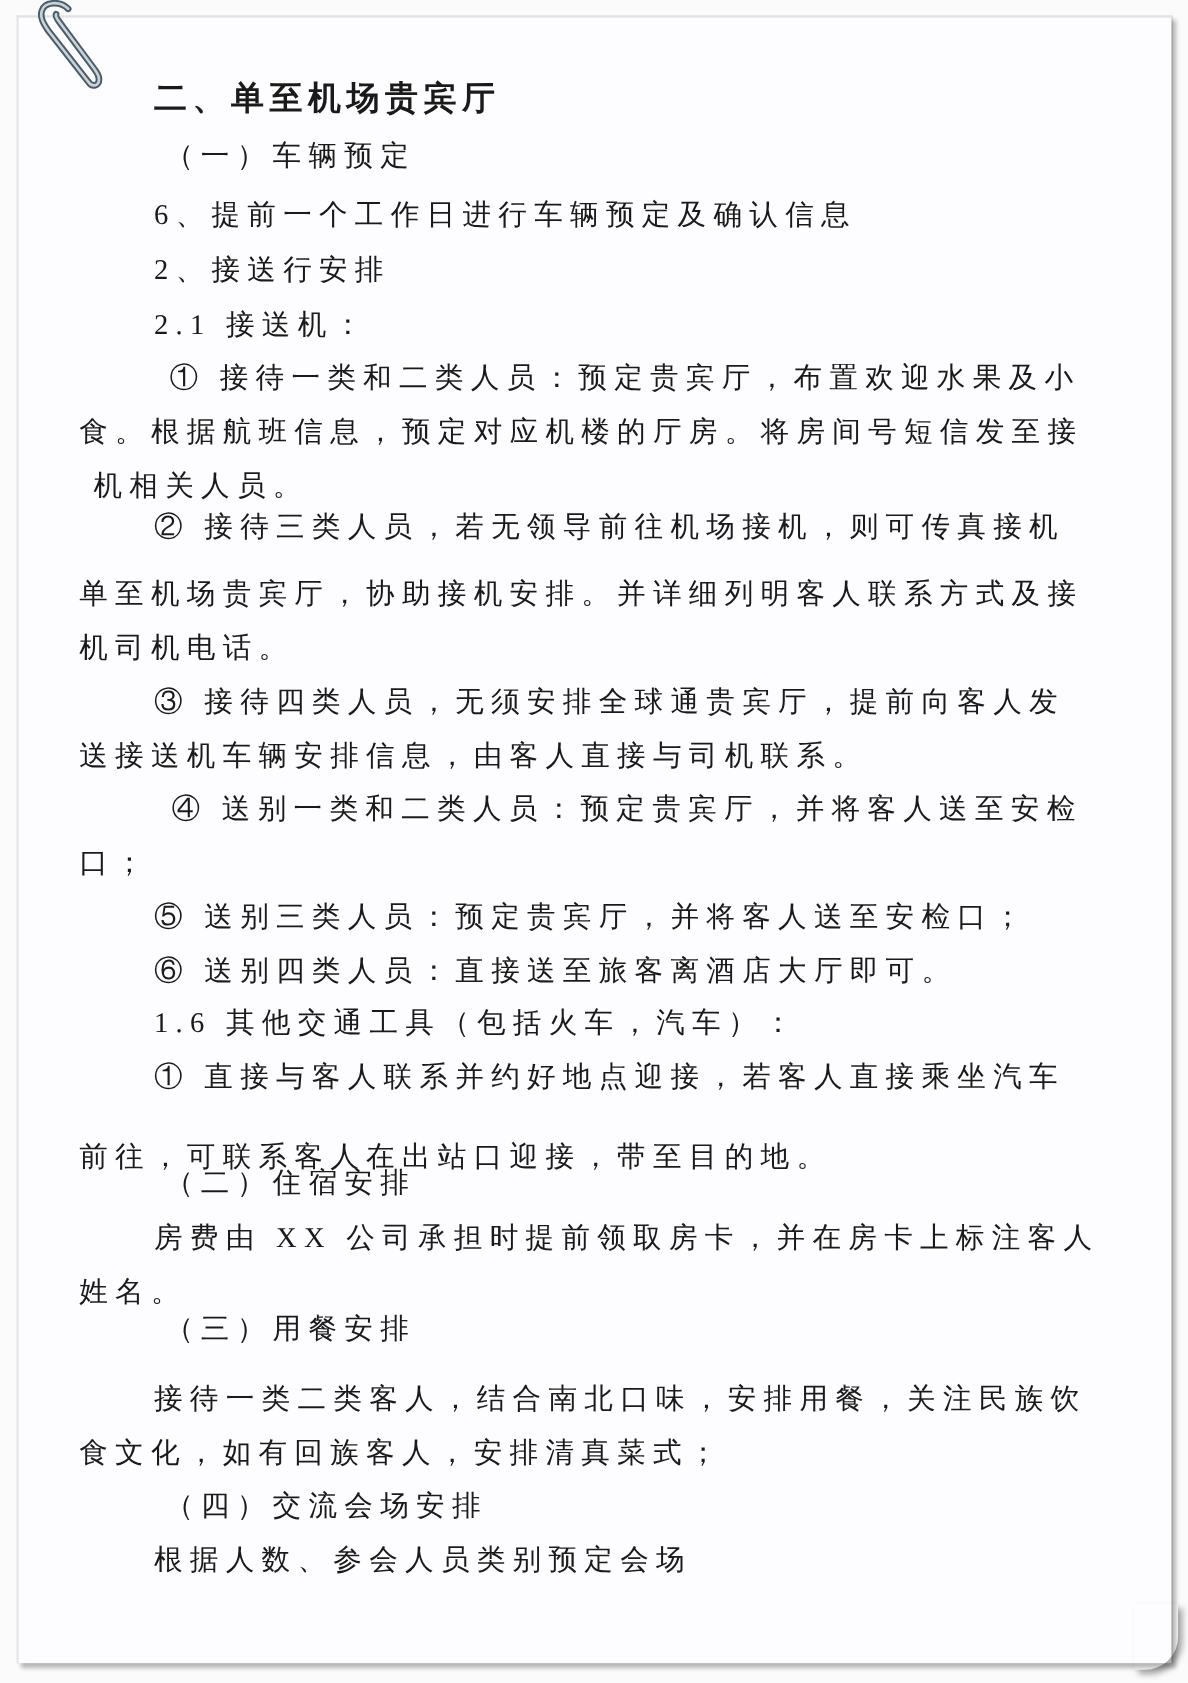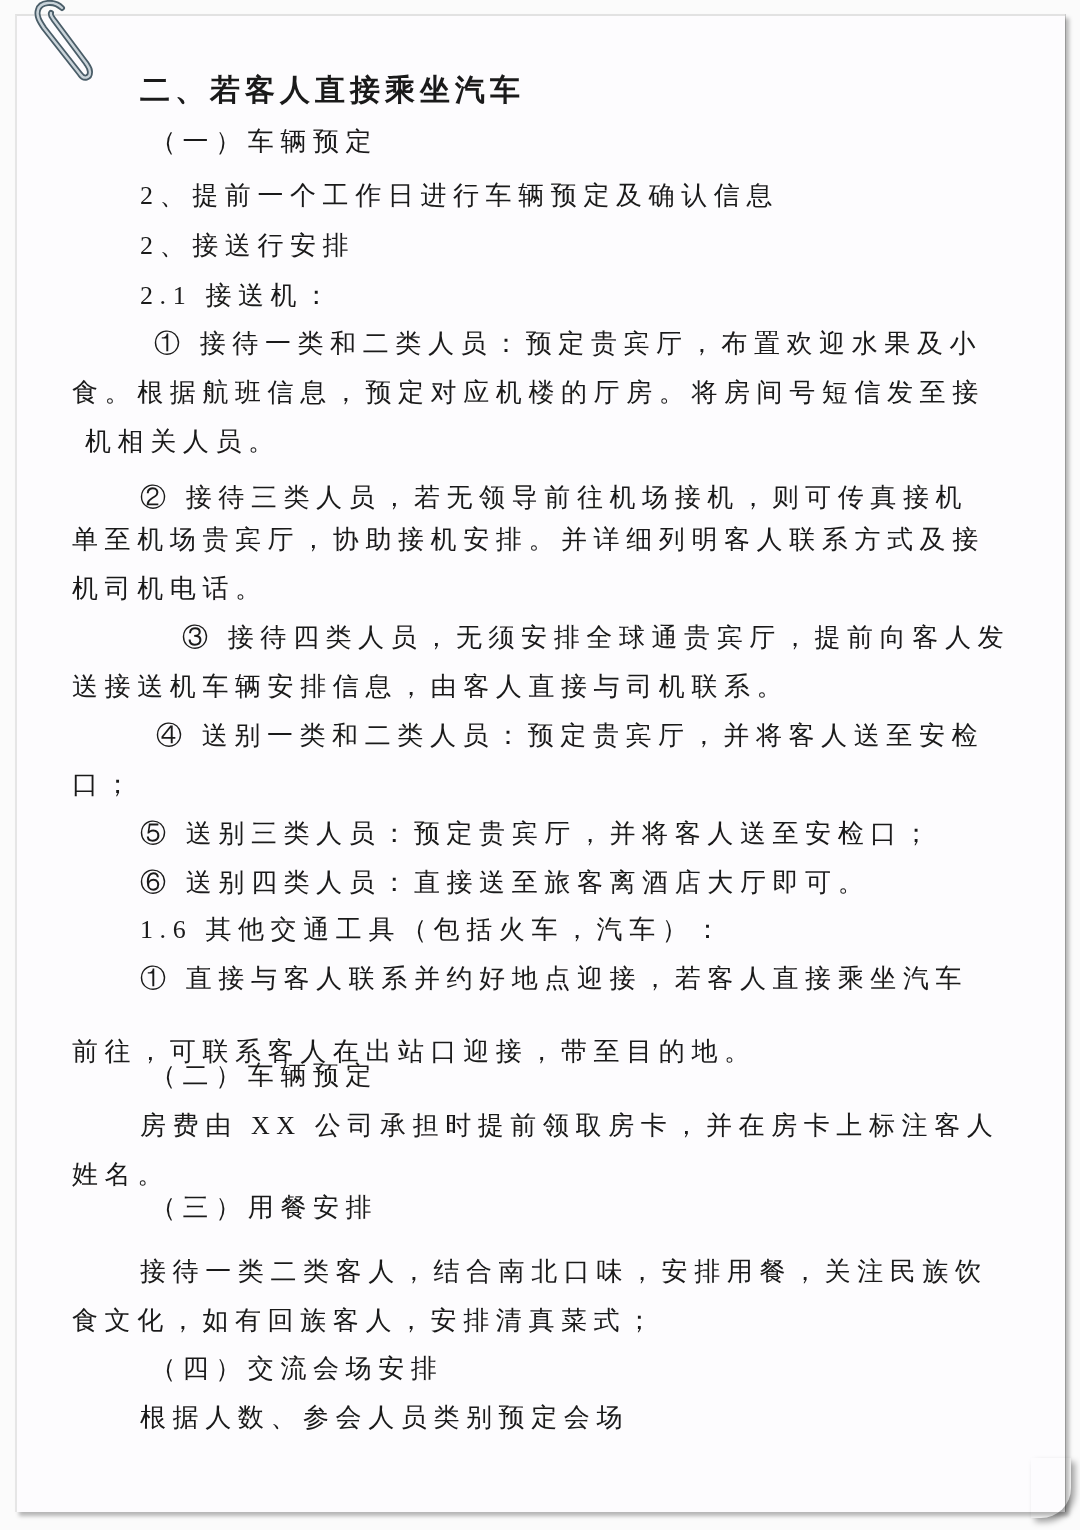--- a/index.html
+++ b/index.html
@@ -70,49 +70,49 @@
 <body>
 
 <div class="page"></div>
 
 <svg class="paperclip" viewBox="0 0 70 84">
   <path d="M38 8 C30 0, 16 2, 14 10 C12 16, 16 22, 20 28 L56 74 C60 80, 66 78, 66 72 C66 68, 64 66, 62 63 L30 20 C28 17, 26 15, 27 13" fill="none" stroke="#4a5d68" stroke-width="6" stroke-linecap="round"></path>
   <path d="M38 8 C30 0, 16 2, 14 10 C12 16, 16 22, 20 28 L56 74 C60 80, 66 78, 66 72 C66 68, 64 66, 62 63 L30 20 C28 17, 26 15, 27 13" fill="none" stroke="#c9d3d9" stroke-width="2.4" stroke-linecap="round"></path>
 </svg>
 
 <div class="content">
-  <div class="line title" style="left:140px; top:72px;">二、若客人直接乘坐汽车</div>
+  <div class="line title" style="left:140px; top:72px;">二、单至机场贵宾厅</div>
 
   <div class="line" style="left:150px; top:124px;">（一）车辆预定</div>
-  <div class="line" style="left:140px; top:178px;">2、提前一个工作日进行车辆预定及确认信息</div>
+  <div class="line" style="left:140px; top:178px;">6、提前一个工作日进行车辆预定及确认信息</div>
   <div class="line" style="left:140px; top:228px;">2、接送行安排</div>
   <div class="line" style="left:140px; top:278px;">2.1 接送机：</div>
 
   <div class="line" style="left:140px; top:326px;margin-left:14px;">① 接待一类和二类人员：预定贵宾厅，布置欢迎水果及小</div>
   <div class="line" style="left:72px; top:375px;">食。根据航班信息，预定对应机楼的厅房。将房间号短信发至接</div>
   <div class="line" style="left:72px; top:424px;margin-left:13px;">机相关人员。</div>
 
-  <div class="line" style="left:140px; top:480px;text-align:center;">② 接待三类人员，若无领导前往机场接机，则可传真接机</div>
+  <div class="line" style="left:140px; top:461px;text-align:center;">② 接待三类人员，若无领导前往机场接机，则可传真接机</div>
   <div class="line" style="left:72px; top:522px;">单至机场贵宾厅，协助接机安排。并详细列明客人联系方式及接</div>
   <div class="line" style="left:72px; top:571px;text-align:right;">机司机电话。</div>
 
-  <div class="line" style="left:140px; top:620px;margin-left:42px;">③ 接待四类人员，无须安排全球通贵宾厅，提前向客人发</div>
+  <div class="line" style="left:140px; top:620px;">③ 接待四类人员，无须安排全球通贵宾厅，提前向客人发</div>
   <div class="line" style="left:72px; top:669px;">送接送机车辆安排信息，由客人直接与司机联系。</div>
 
   <div class="line" style="left:156px; top:718px;">④ 送别一类和二类人员：预定贵宾厅，并将客人送至安检</div>
   <div class="line" style="left:72px; top:767px;">口；</div>
 
   <div class="line" style="left:140px; top:816px;">⑤ 送别三类人员：预定贵宾厅，并将客人送至安检口；</div>
   <div class="line" style="left:140px; top:865px;">⑥ 送别四类人员：直接送至旅客离酒店大厅即可。</div>
 
   <div class="line" style="left:140px; top:912px;">1.6 其他交通工具（包括火车，汽车）：</div>
   <div class="line" style="left:140px; top:961px;">① 直接与客人联系并约好地点迎接，若客人直接乘坐汽车</div>
   <div class="line" style="left:72px; top:1034px;">前往，可联系客人在出站口迎接，带至目的地。</div>
 
-  <div class="line" style="left:150px; top:1058px;">（二）车辆预定</div>
+  <div class="line" style="left:150px; top:1058px;">（二）住宿安排</div>
   <div class="line" style="left:140px; top:1108px;">房费由 XX 公司承担时提前领取房卡，并在房卡上标注客人</div>
   <div class="line" style="left:72px; top:1157px;">姓名。</div>
 
   <div class="line" style="left:150px; top:1190px;">（三）用餐安排</div>
   <div class="line" style="left:140px; top:1254px;">接待一类二类客人，结合南北口味，安排用餐，关注民族饮</div>
   <div class="line" style="left:72px; top:1303px;">食文化，如有回族客人，安排清真菜式；</div>
 
   <div class="line" style="left:150px; top:1351px;">（四）交流会场安排</div>
   <div class="line" style="left:140px; top:1400px;">根据人数、参会人员类别预定会场</div>
 </div>

